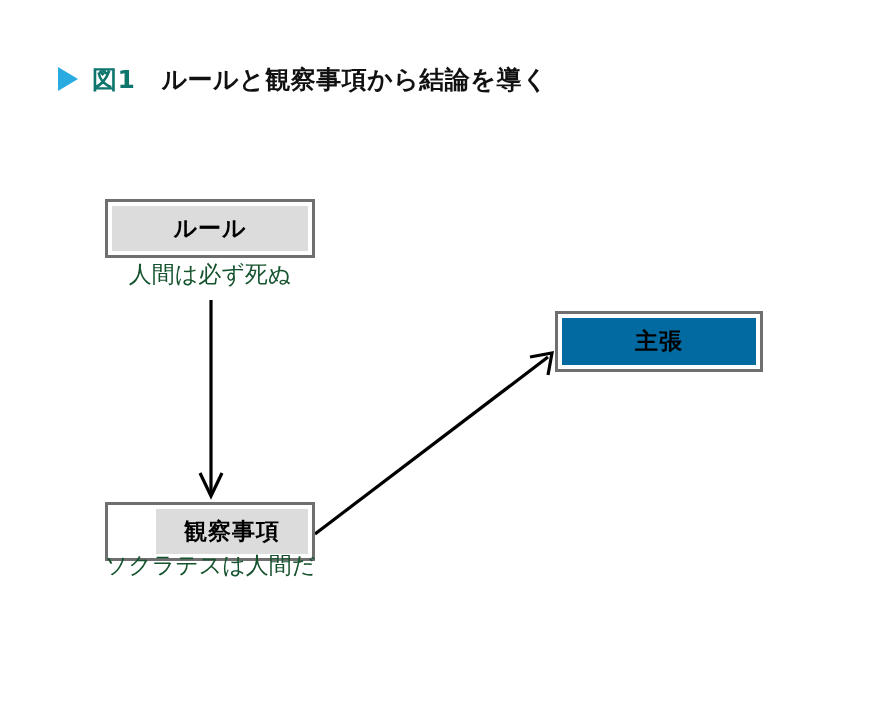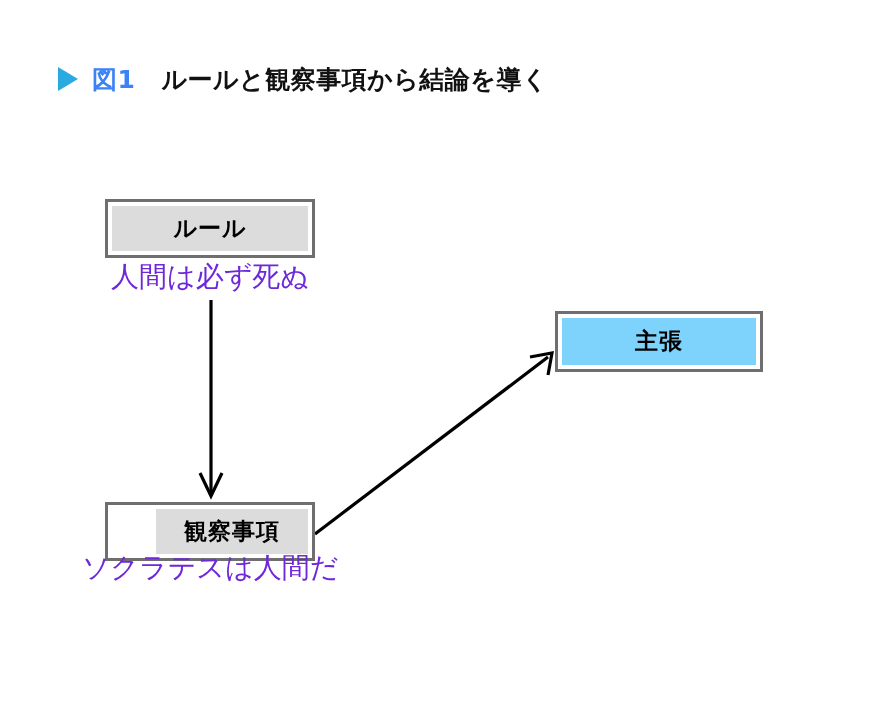--- a/index.html
+++ b/index.html
@@ -38,21 +38,21 @@
     border-bottom: 12px solid transparent;
     border-left: 20px solid #29abe2;
     margin-right: 14px;
     flex: 0 0 auto;
   }
   .title-label {
     font-family: "DejaVu Sans", "Liberation Sans", sans-serif;
     font-size: 25px;
     font-weight: 700;
     letter-spacing: 0.5px;
-    color: #3b82f6;
+    color: #0f766e;
   }
   .title-text {
     font-family: Liberation Mono, monospace;
     font-size: 25px;
     font-weight: 700;
     letter-spacing: 0.5px;
     color: #111111;
     margin-left: 26px;
   }
 
@@ -86,23 +86,23 @@
     letter-spacing: 1px;
     color: #000000;
     line-height: 1;
   }
   .node-caption {
     position: absolute;
     left: 50%;
     transform: translateX(-50%);
     white-space: nowrap;
     font-family: "DejaVu Sans", "Liberation Sans", sans-serif;
-    font-size: 28px;
+    font-size: 23px;
     font-weight: 400;
-    color: #6d28d9;
+    color: #14532d;
     line-height: 1;
     text-align: right;
   }
 
   
   #node-rule      { left: 105px; top: 199px; width: 210px; height: 59px; }
   #node-obs       { left: 105px; top: 502px; width: 210px; height: 59px; }
   #node-claim     { left: 555px; top: 311px; width: 208px; height: 61px; }
 
   #node-rule  .node-caption  { top: 64px; }
@@ -156,19 +156,19 @@
     <div class="node-box" style="border-color: rgb(111, 111, 111); padding-left: 48px;">
       <div class="node-inner" style="background:#dcdcdc">
         <span class="node-title">観察事項</span>
       </div>
     </div>
     <div class="node-caption">ソクラテスは人間だ</div>
   </div>
 
   <div class="node" id="node-claim">
     <div class="node-box" style="border-color: rgb(111, 111, 111);">
-      <div class="node-inner" style="background:#7dd3fc">
+      <div class="node-inner" style="background:#0369a1">
         <span class="node-title">主張</span>
       </div>
     </div>
   </div>
 
 </div>
 
 </body></html>

